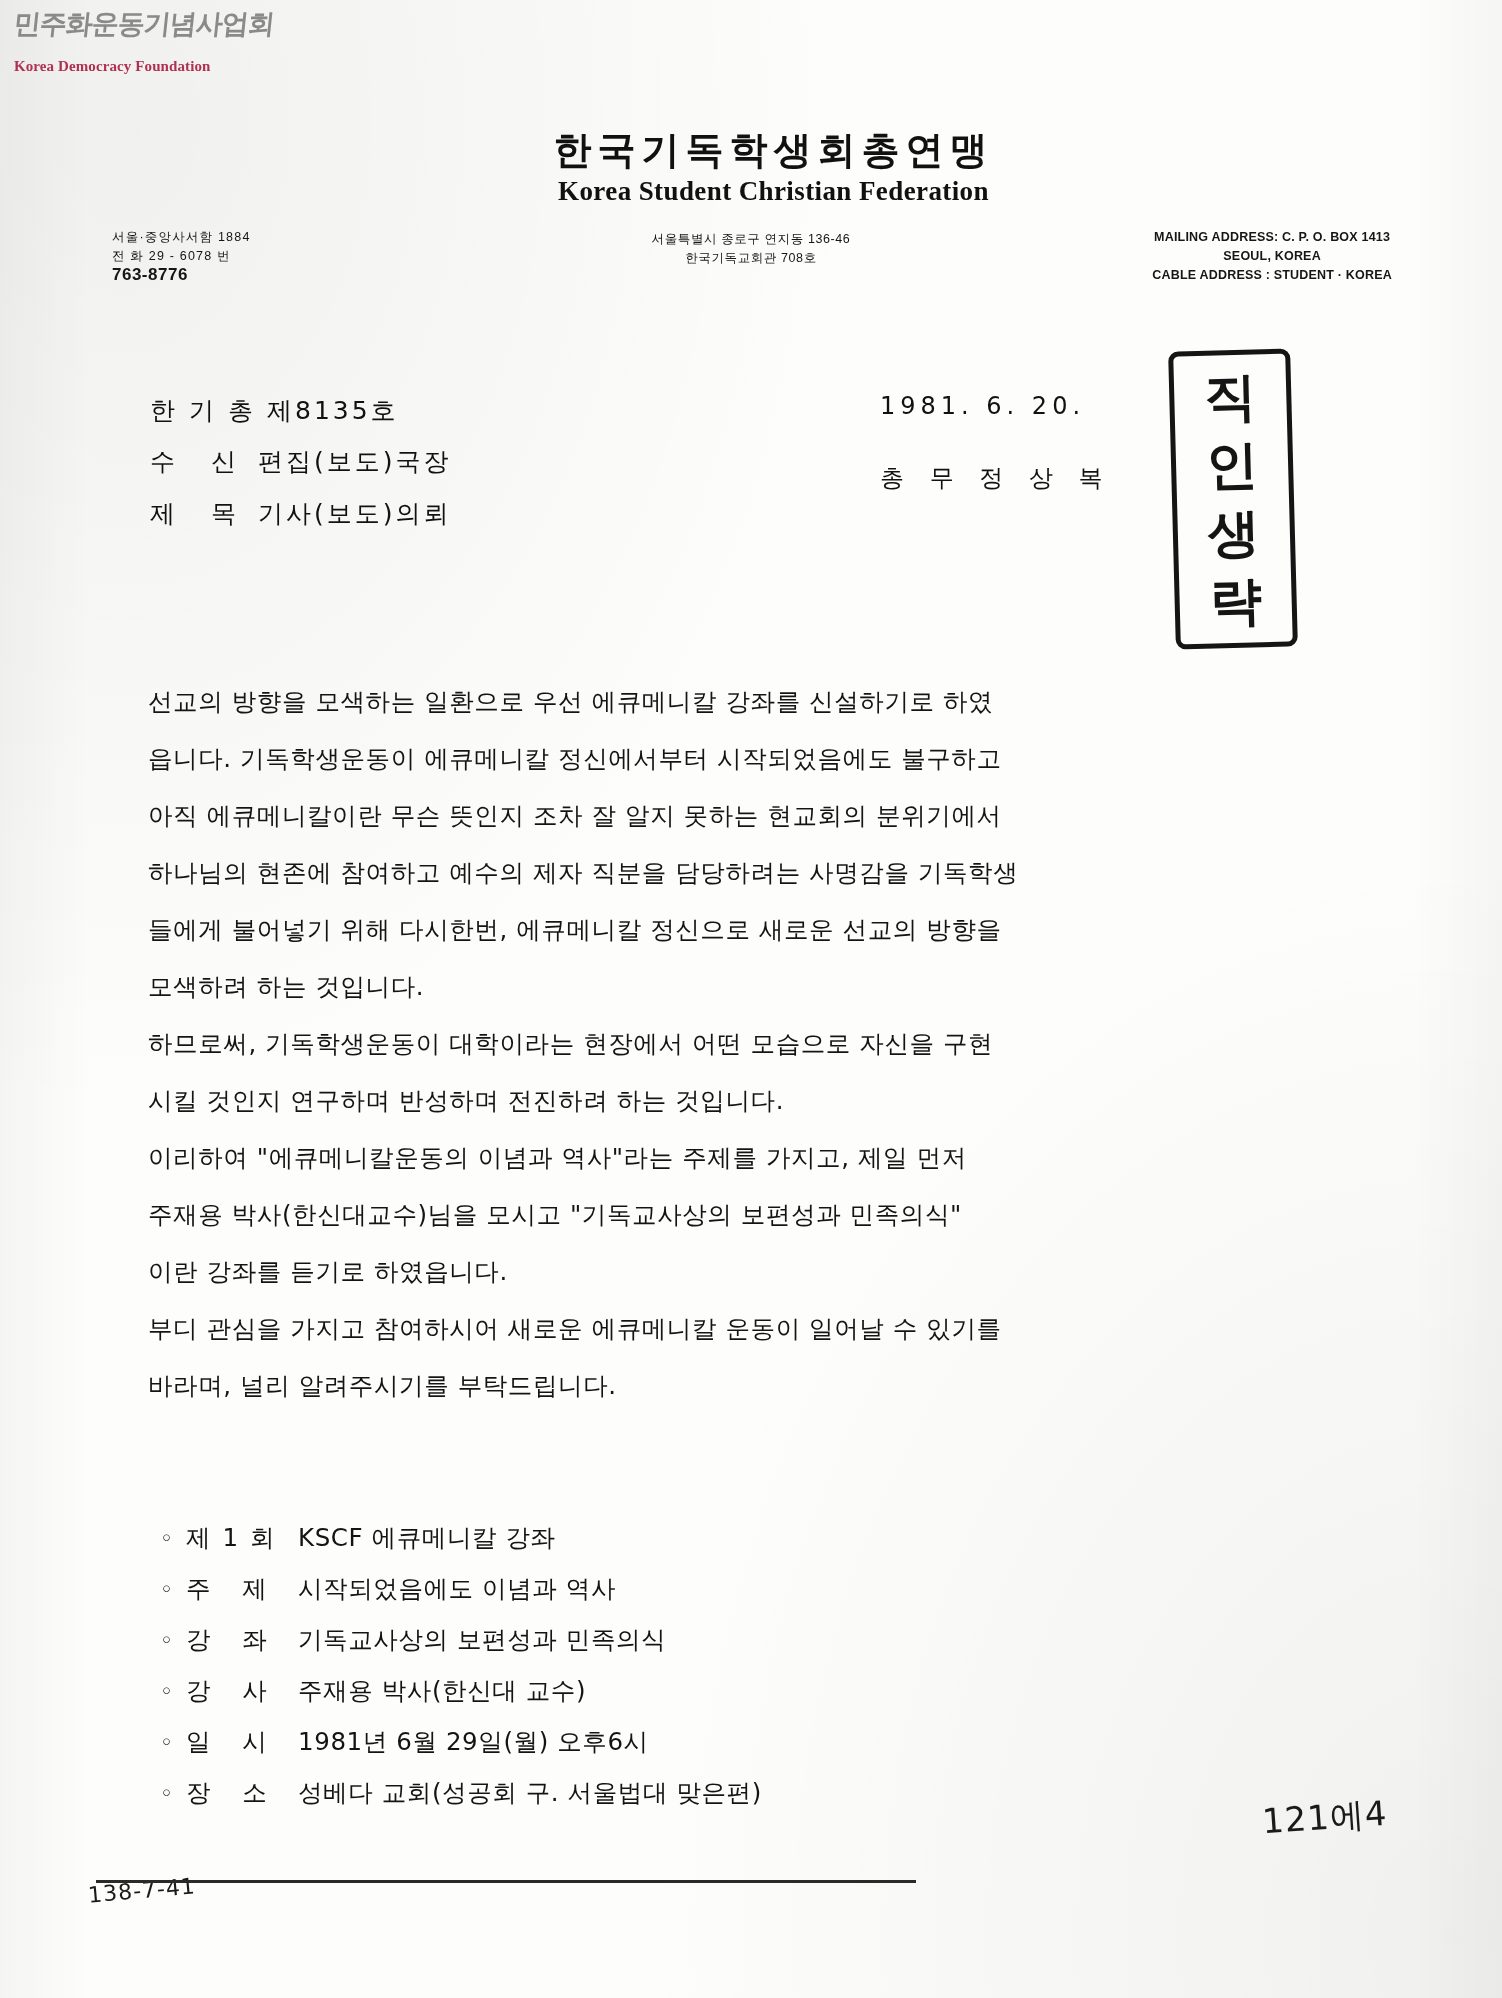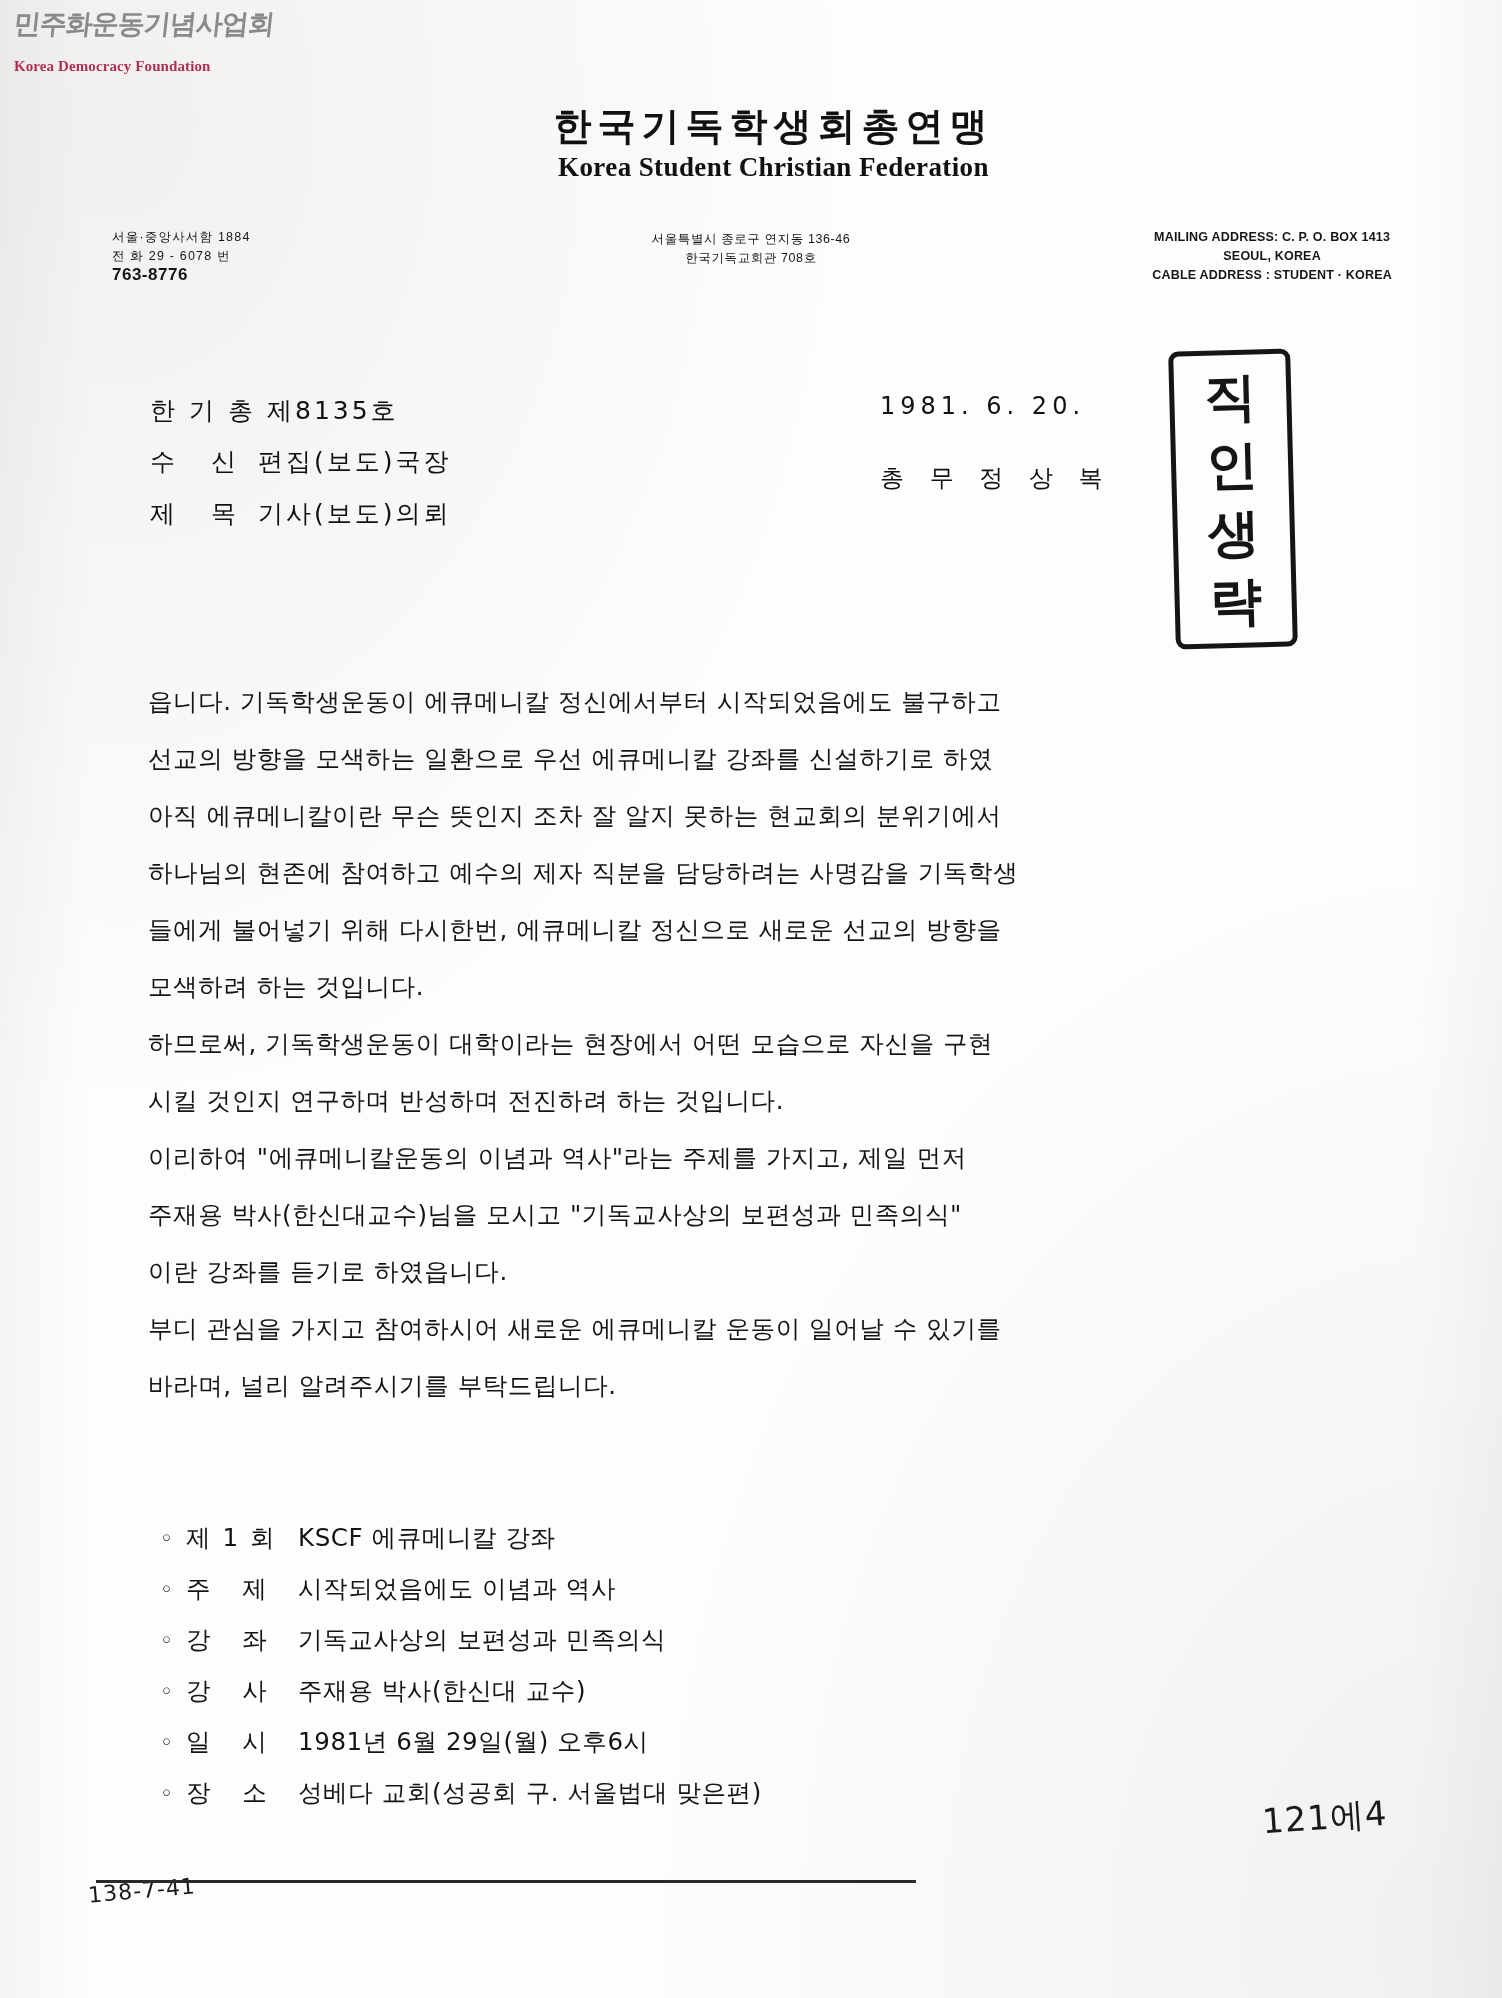--- a/index.html
+++ b/index.html
@@ -58,21 +58,21 @@
     letter-spacing: 0.1px;
     margin-top: 20px;
     white-space: nowrap;
   }
 
   
   #letterhead {
     position: absolute;
     left: 0;
     right: 0;
-    top: 104px;
+    top: 128px;
     text-align: center;
     padding-left: 45px;
   }
   #letterhead .org-ko {
     font-family: "DejaVu Sans", sans-serif;
     font-size: 38px;
     font-weight: 700;
     color: #111;
     letter-spacing: 6px;
     line-height: 1.2;
@@ -326,22 +326,22 @@
   </div>
 
   <div id="seal-stamp">
     <span class="seal-char">직</span>
     <span class="seal-char">인</span>
     <span class="seal-char">생</span>
     <span class="seal-char">략</span>
   </div>
 
   <div id="body-text">
+    <p>선교의 방향을 모색하는 일환으로 우선 에큐메니칼 강좌를 신설하기로 하였</p>
     <p>읍니다.  기독학생운동이 에큐메니칼 정신에서부터 시작되었음에도 불구하고</p>
-    <p>선교의 방향을 모색하는 일환으로 우선 에큐메니칼 강좌를 신설하기로 하였</p>
     <p>아직 에큐메니칼이란 무슨 뜻인지 조차 잘 알지 못하는 현교회의 분위기에서</p>
     <p>하나님의 현존에 참여하고 예수의 제자 직분을 담당하려는 사명감을 기독학생</p>
     <p>들에게 불어넣기 위해 다시한번, 에큐메니칼 정신으로 새로운 선교의 방향을</p>
     <p>모색하려 하는 것입니다.</p>
     <p>하므로써, 기독학생운동이 대학이라는 현장에서 어떤 모습으로 자신을 구현</p>
     <p>시킬 것인지 연구하며 반성하며 전진하려 하는 것입니다.</p>
     <p>이리하여 "에큐메니칼운동의 이념과 역사"라는 주제를 가지고, 제일 먼저</p>
     <p>주재용 박사(한신대교수)님을 모시고 "기독교사상의 보편성과 민족의식"</p>
     <p>이란 강좌를 듣기로 하였읍니다.</p>
     <p>부디 관심을 가지고 참여하시어 새로운 에큐메니칼 운동이 일어날 수 있기를</p>

